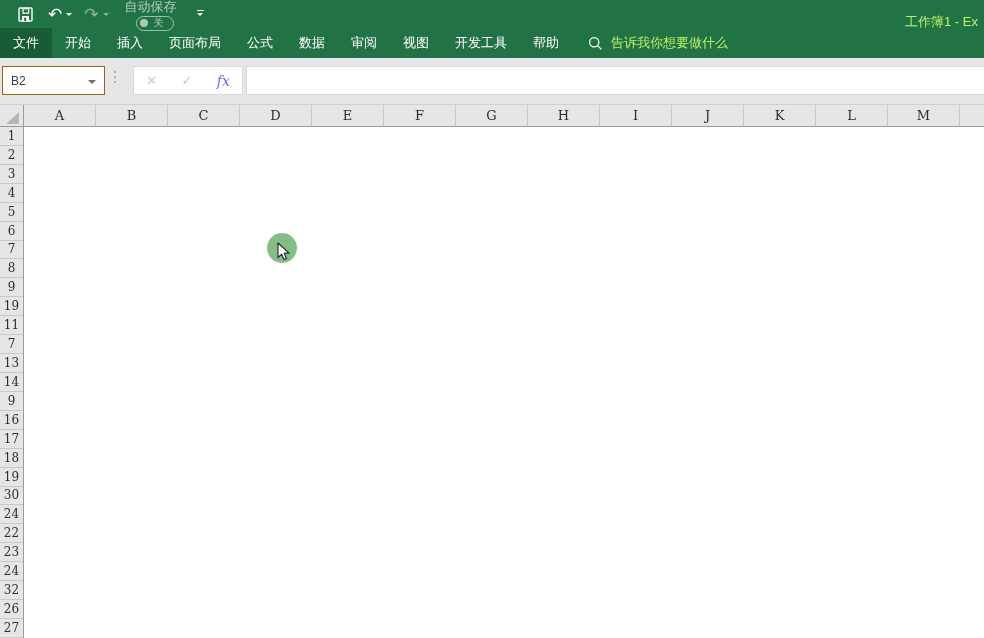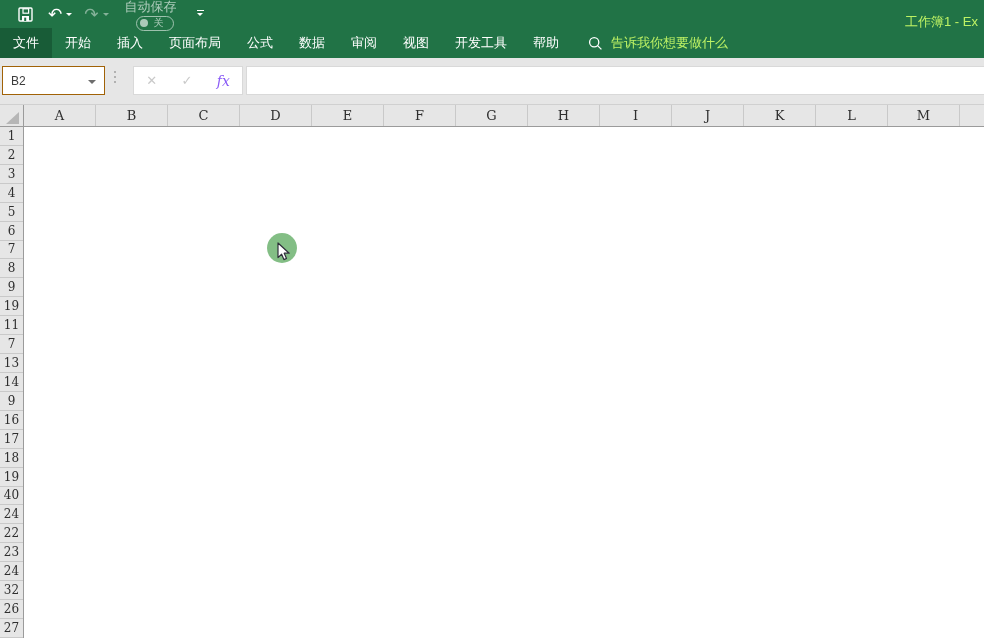--- a/index.html
+++ b/index.html
@@ -225,21 +225,21 @@
       <div class="rowh">19</div>
       <div class="rowh">11</div>
       <div class="rowh">7</div>
       <div class="rowh">13</div>
       <div class="rowh">14</div>
       <div class="rowh">9</div>
       <div class="rowh">16</div>
       <div class="rowh">17</div>
       <div class="rowh">18</div>
       <div class="rowh">19</div>
-      <div class="rowh">40</div>
+      <div class="rowh">30</div>
       <div class="rowh">24</div>
       <div class="rowh">22</div>
       <div class="rowh">23</div>
       <div class="rowh">24</div>
       <div class="rowh">32</div>
       <div class="rowh">26</div>
       <div class="rowh">27</div>
     </div>
   <div class="cells"></div>
 </div>

